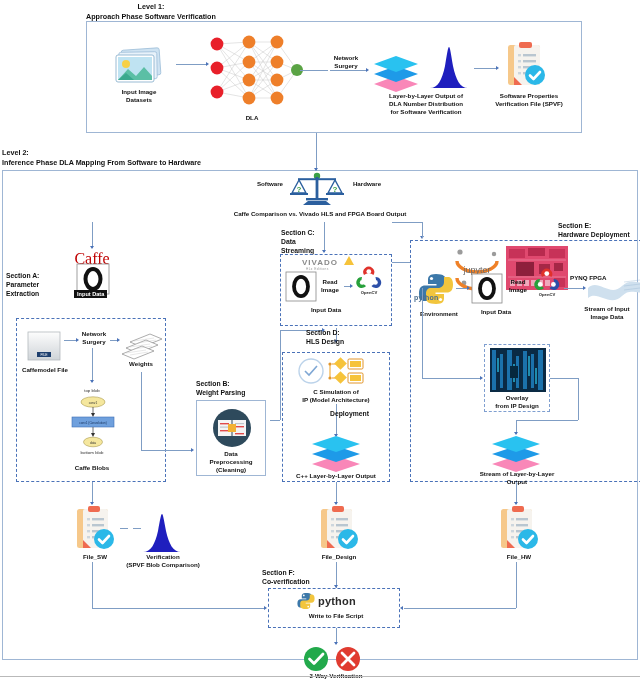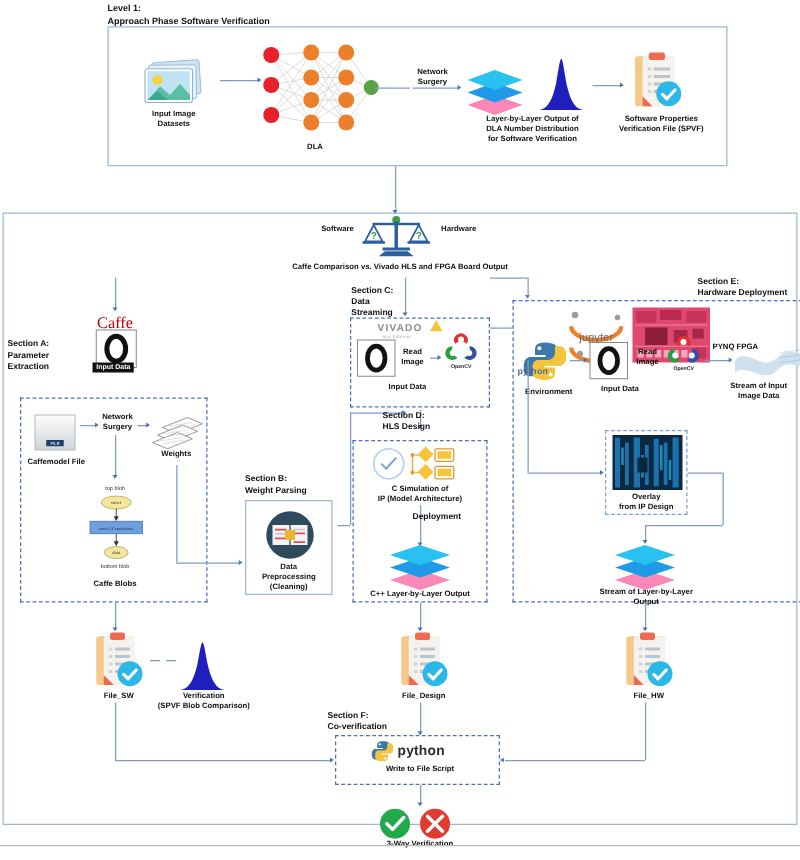--- a/index.html
+++ b/index.html
@@ -23,36 +23,36 @@
   .arrowR{position:absolute;width:0;height:0;border-left:3.2px solid #4a72b8;
           border-top:2.2px solid transparent;border-bottom:2.2px solid transparent;}
   .arrowD{position:absolute;width:0;height:0;border-top:3.2px solid #4a72b8;
           border-left:2.2px solid transparent;border-right:2.2px solid transparent;}
   .arrowL{position:absolute;width:0;height:0;border-right:3.2px solid #4a72b8;
           border-top:2.2px solid transparent;border-bottom:2.2px solid transparent;}
 
   .caption{position:absolute;left:0;width:640px;text-align:center;
            font-family:"Liberation Serif","DejaVu Serif",serif;font-size:11px;color:#111;}
   .hr{position:absolute;background:#b9b9b9;height:1px;}
-  .caffetitle{position:absolute;font-family:"Liberation Serif",serif;font-size:13px;
+  .caffetitle{position:absolute;font-family:"Liberation Serif",serif;font-size:16px;
               color:#c00000;font-weight:normal;text-align:center;}
   .pytxt{position:absolute;font-size:9px;font-weight:bold;color:#2b2b2b;letter-spacing:.2px;}
   .vivado{position:absolute;font-size:8px;color:#8a8a8a;letter-spacing:1px;font-weight:bold;}
   .vivadosub{position:absolute;font-size:3.2px;color:#9a9a9a;letter-spacing:.4px;}
   .ocvtxt{position:absolute;font-size:4.2px;font-weight:bold;color:#222;}
   .inputdata-chip{position:absolute;background:#111;color:#fff;font-size:5.6px;
                   font-weight:bold;padding:1px 3px;}
   svg{display:block;overflow:visible;}
 </style>
 </head>
 <body>
 
 <div id="root">
 
-  <div class="lvl" style="left:86px;top:2px;">
+  <div class="lvl" style="left:86px;top:2px;text-align:center;">
     <div>Level 1:</div>
     <div>Approach Phase Software Verification</div>
   </div>
   <div class="solidbox" style="left:86px;top:21px;width:496px;height:112px;"></div>
 
   <svg class="abs" style="left:112px;top:47px;" width="52" height="40">
     <g transform="translate(2,2)">
       <rect x="8" y="0" width="38" height="27" rx="2" fill="#cfe3f2" stroke="#9dbdd8" stroke-width=".8" transform="rotate(-4 27 13)"></rect>
       <rect x="5" y="3" width="38" height="27" rx="2" fill="#e8f2fa" stroke="#9dbdd8" stroke-width=".8" transform="rotate(-1 24 16)"></rect>
       <rect x="2" y="6" width="38" height="27" rx="2" fill="#fff" stroke="#8fb3cf" stroke-width=".9"></rect>
@@ -164,20 +164,24 @@
       </g>
     <path d="M10 35 L10 43 L18 43 Z" fill="#ef6b50"></path>
     <circle cx="31" cy="33" r="10" fill="#2bb8e8"></circle>
     <path d="M26 33.5 l3.5 3.5 l6.5 -7" stroke="#fff" stroke-width="2.6" fill="none" stroke-linecap="round" stroke-linejoin="round"></path>
   </svg>
   <div class="lbl" style="left:492px;top:92px;width:74px;">
     <span style="white-space:pre-line;">Software Properties
 Verification File (SPVF)</span>
   </div>
 
+  <div class="lvl" style="left:2px;top:148px;">
+    <div>Level 2:</div>
+    <div>Inference Phase DLA Mapping From Software to Hardware</div>
+  </div>
   <div class="solidbox" style="left:2px;top:170px;width:636px;height:490px;"></div>
 
   <div class="ln lnv" style="left:316px;top:133px;height:37px;"></div>
   <div class="arrowD" style="left:314px;top:168px;"></div>
 
   <svg class="abs" style="left:288px;top:172px;" width="58" height="34">
     <circle cx="29" cy="4" r="3.2" fill="#3a9f46"></circle>
     <rect x="27.6" y="5" width="2.8" height="22" fill="#2b5f9e"></rect>
     <rect x="10" y="6.2" width="38" height="2" fill="#2b5f9e"></rect>
     <rect x="18" y="26" width="22" height="2.4" fill="#2b5f9e"></rect>

